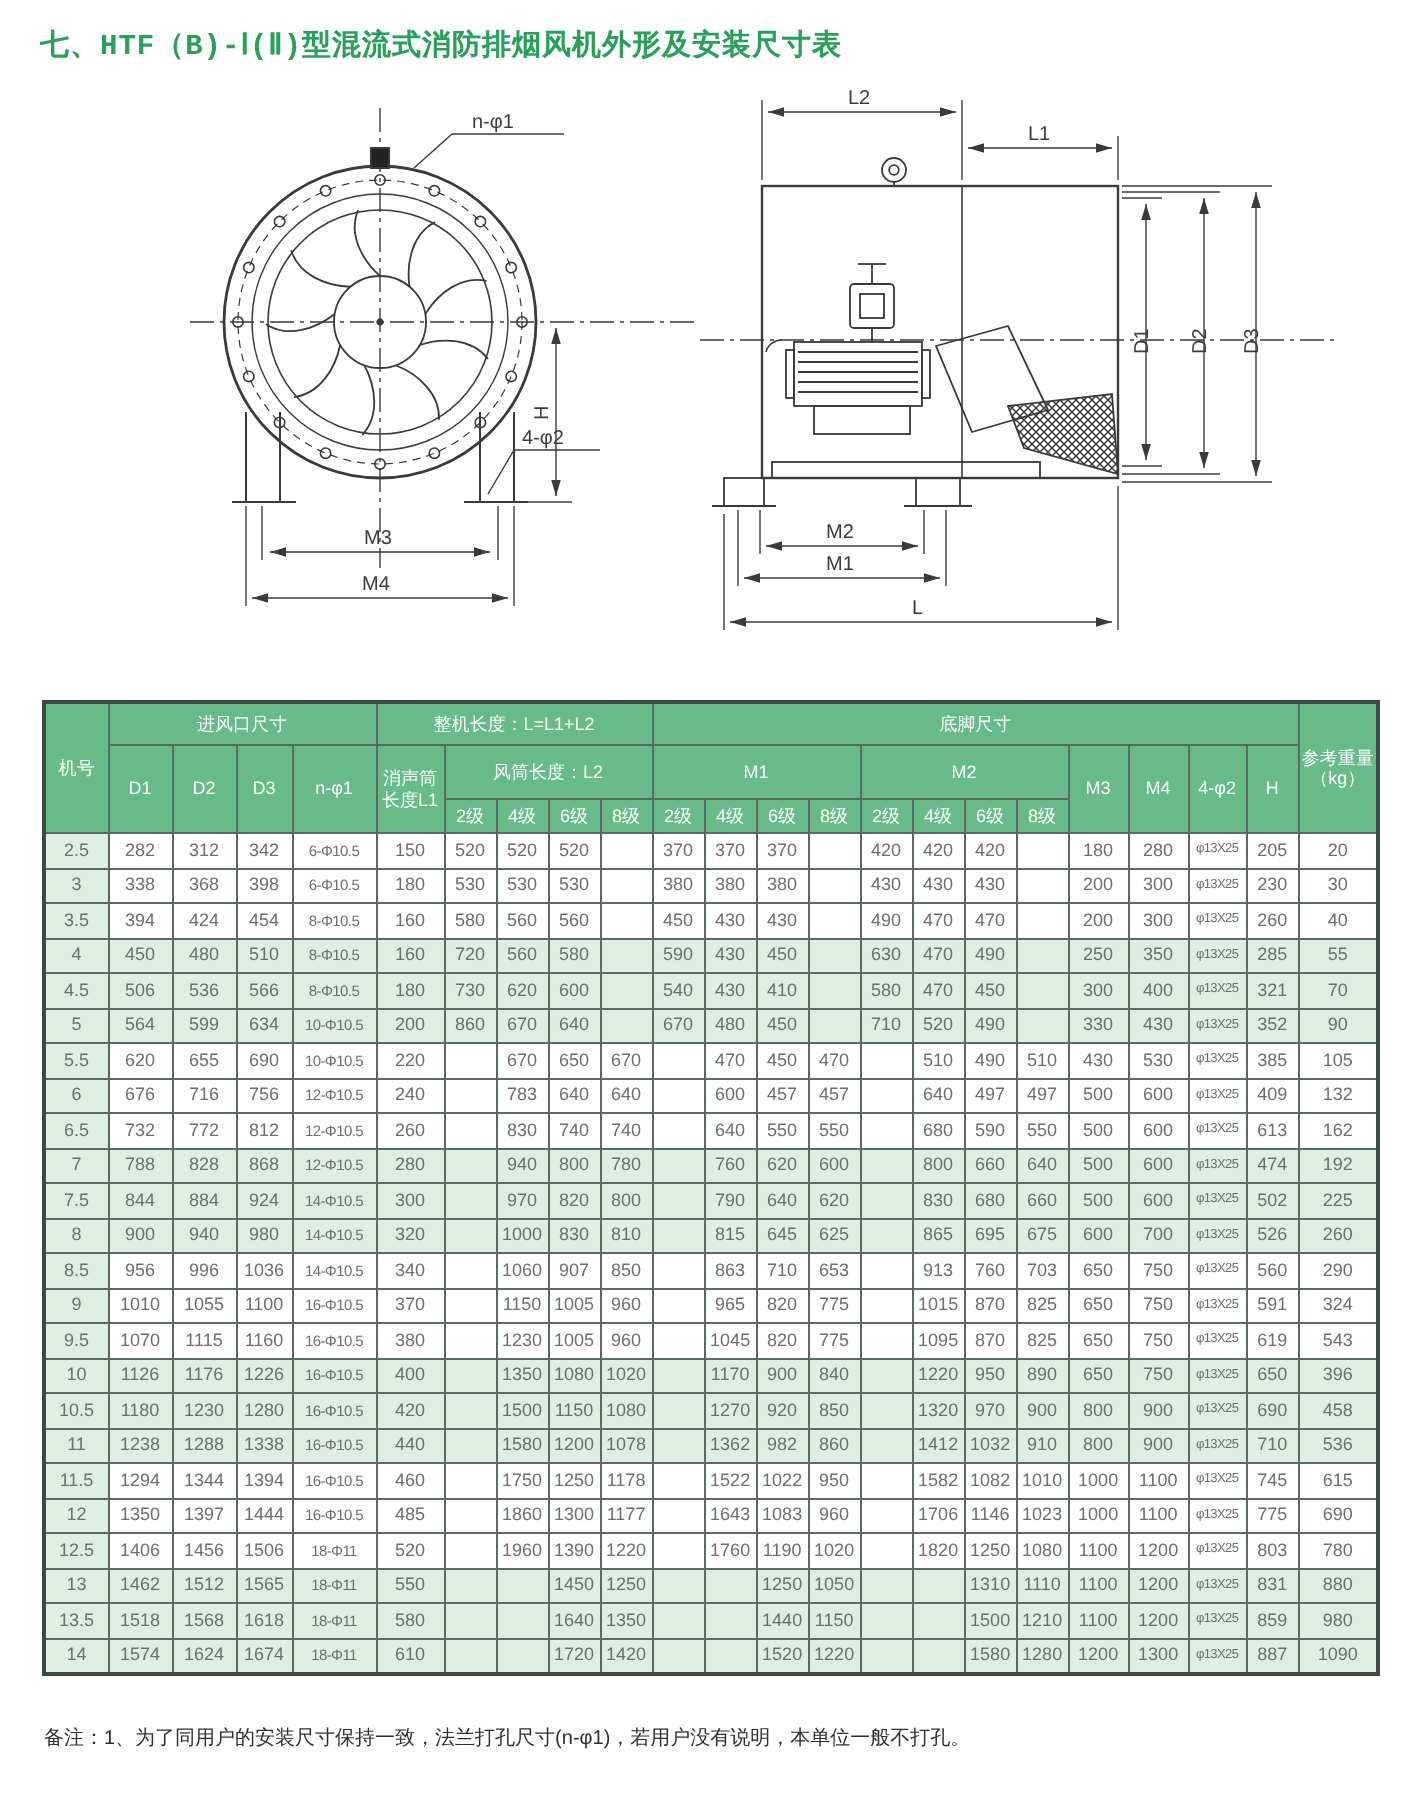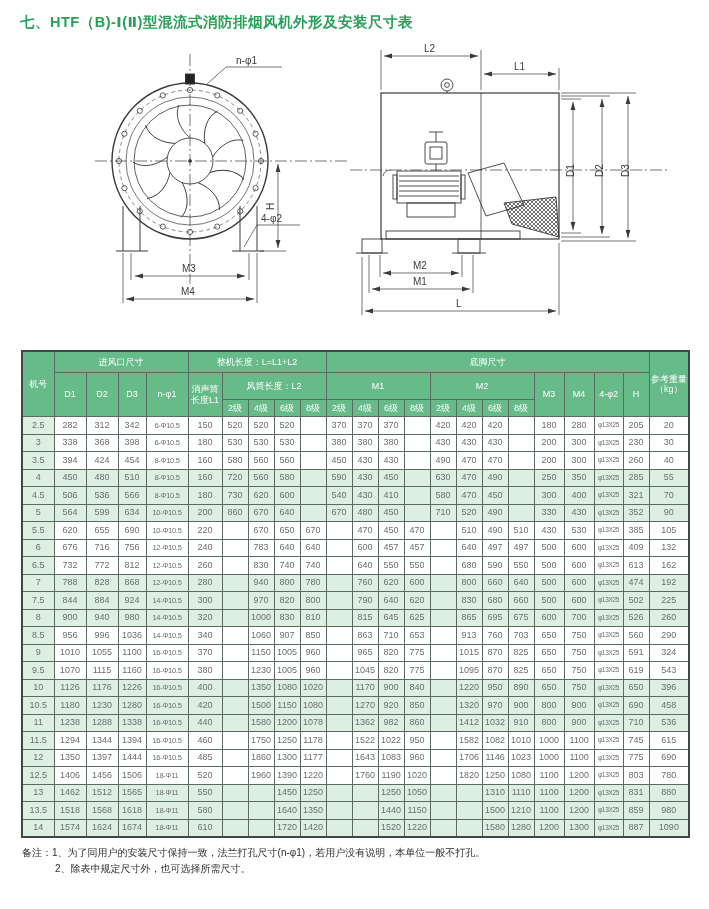--- a/index.html
+++ b/index.html
@@ -1,32 +1,32 @@
 <!DOCTYPE html>
 <html style="--title-green: #28a05a; --header-green: #66bb89; --row-green: #ddefe3; --line-color: #3a3a3a;"><head>
 <meta charset="utf-8">
 <style>
   html,body{margin:0;padding:0;background:#fff;}
   body{width:709px;height:909px;font-family:"Liberation Sans","DejaVu Sans",sans-serif;position:relative;overflow:hidden;}
-  .page-title{color:var(--title-green,#28a05a);font-size:14.5px;font-weight:bold;margin:0;padding:13px 0 0 20px;letter-spacing:.5px;}
+  .page-title{color:var(--title-green,#28a05a);font-size:14.5px;font-weight:bold;margin:0;padding:13px 0 0 20px;letter-spacing:.5px;font-family:Liberation Mono, monospace;}
   .diagrams{position:relative;height:308px;margin-top:4px;}
   .diagrams svg{position:absolute;top:0;}
   svg text{fill:#3c3c3c;font-size:10px;font-family:"Liberation Sans","DejaVu Sans",sans-serif;}
   .dims-table{border-collapse:collapse;table-layout:fixed;width:667px;margin:6px 0 0 21px;border:2px solid #3c4a42;}
   .dims-table th,.dims-table td{border:1px solid #5b6b61;text-align:center;vertical-align:middle;padding:0;overflow:hidden;}
   .dims-table th{background:var(--header-green,#66bb89);color:#fff;font-weight:normal;font-size:9px;line-height:1.15;white-space:pre-line;}
   .dims-table thead tr:nth-child(1) th{height:20px;}
   .dims-table thead tr:nth-child(2) th{height:26px;}
   .dims-table thead tr:nth-child(3) th{height:16px;margin-top:36px;}
   .dims-table td{height:16.5px;font-size:9px;color:#6b6f6d;background:#fff;line-height:1;}
   .dims-table tr.shaded td{background:var(--row-green,#ddefe3);}
   .dims-table td.model{background:var(--row-green,#ddefe3);}
   .dims-table td.nphi{font-size:7.5px;letter-spacing:-.3px;margin-left:30px;}
   .dims-table td.phi2{font-size:6.5px;letter-spacing:-.3px;}
-  .notes{margin:7px 0 0 22px;font-size:10px;color:#2e2e2e;line-height:1.55;}
+  .notes{margin:24px 0 0 22px;font-size:10px;color:#2e2e2e;line-height:1.55;}
   .notes .note-2{padding-left:33px;}
 </style>
 </head>
 <body>
 
 <h1 class="page-title">七、HTF（B)-Ⅰ(Ⅱ)型混流式消防排烟风机外形及安装尺寸表</h1>
 
 <div class="diagrams">
 
   <svg style="left:10px" width="340" height="308" viewBox="0 0 340 308">
@@ -884,14 +884,13 @@
         <td>1300</td>
         <td class="phi2">φ13X25</td>
         <td>887</td>
         <td>1090</td>
       </tr>
     </tbody>
 </table>
 
 <div class="notes">
   <div class="note-1">备注：1、为了同用户的安装尺寸保持一致，法兰打孔尺寸(n-φ1)，若用户没有说明，本单位一般不打孔。</div>
-  <div class="note-2">2、除表中规定尺寸外，也可选择所需尺寸。</div>
 </div>
 
 </body></html>

